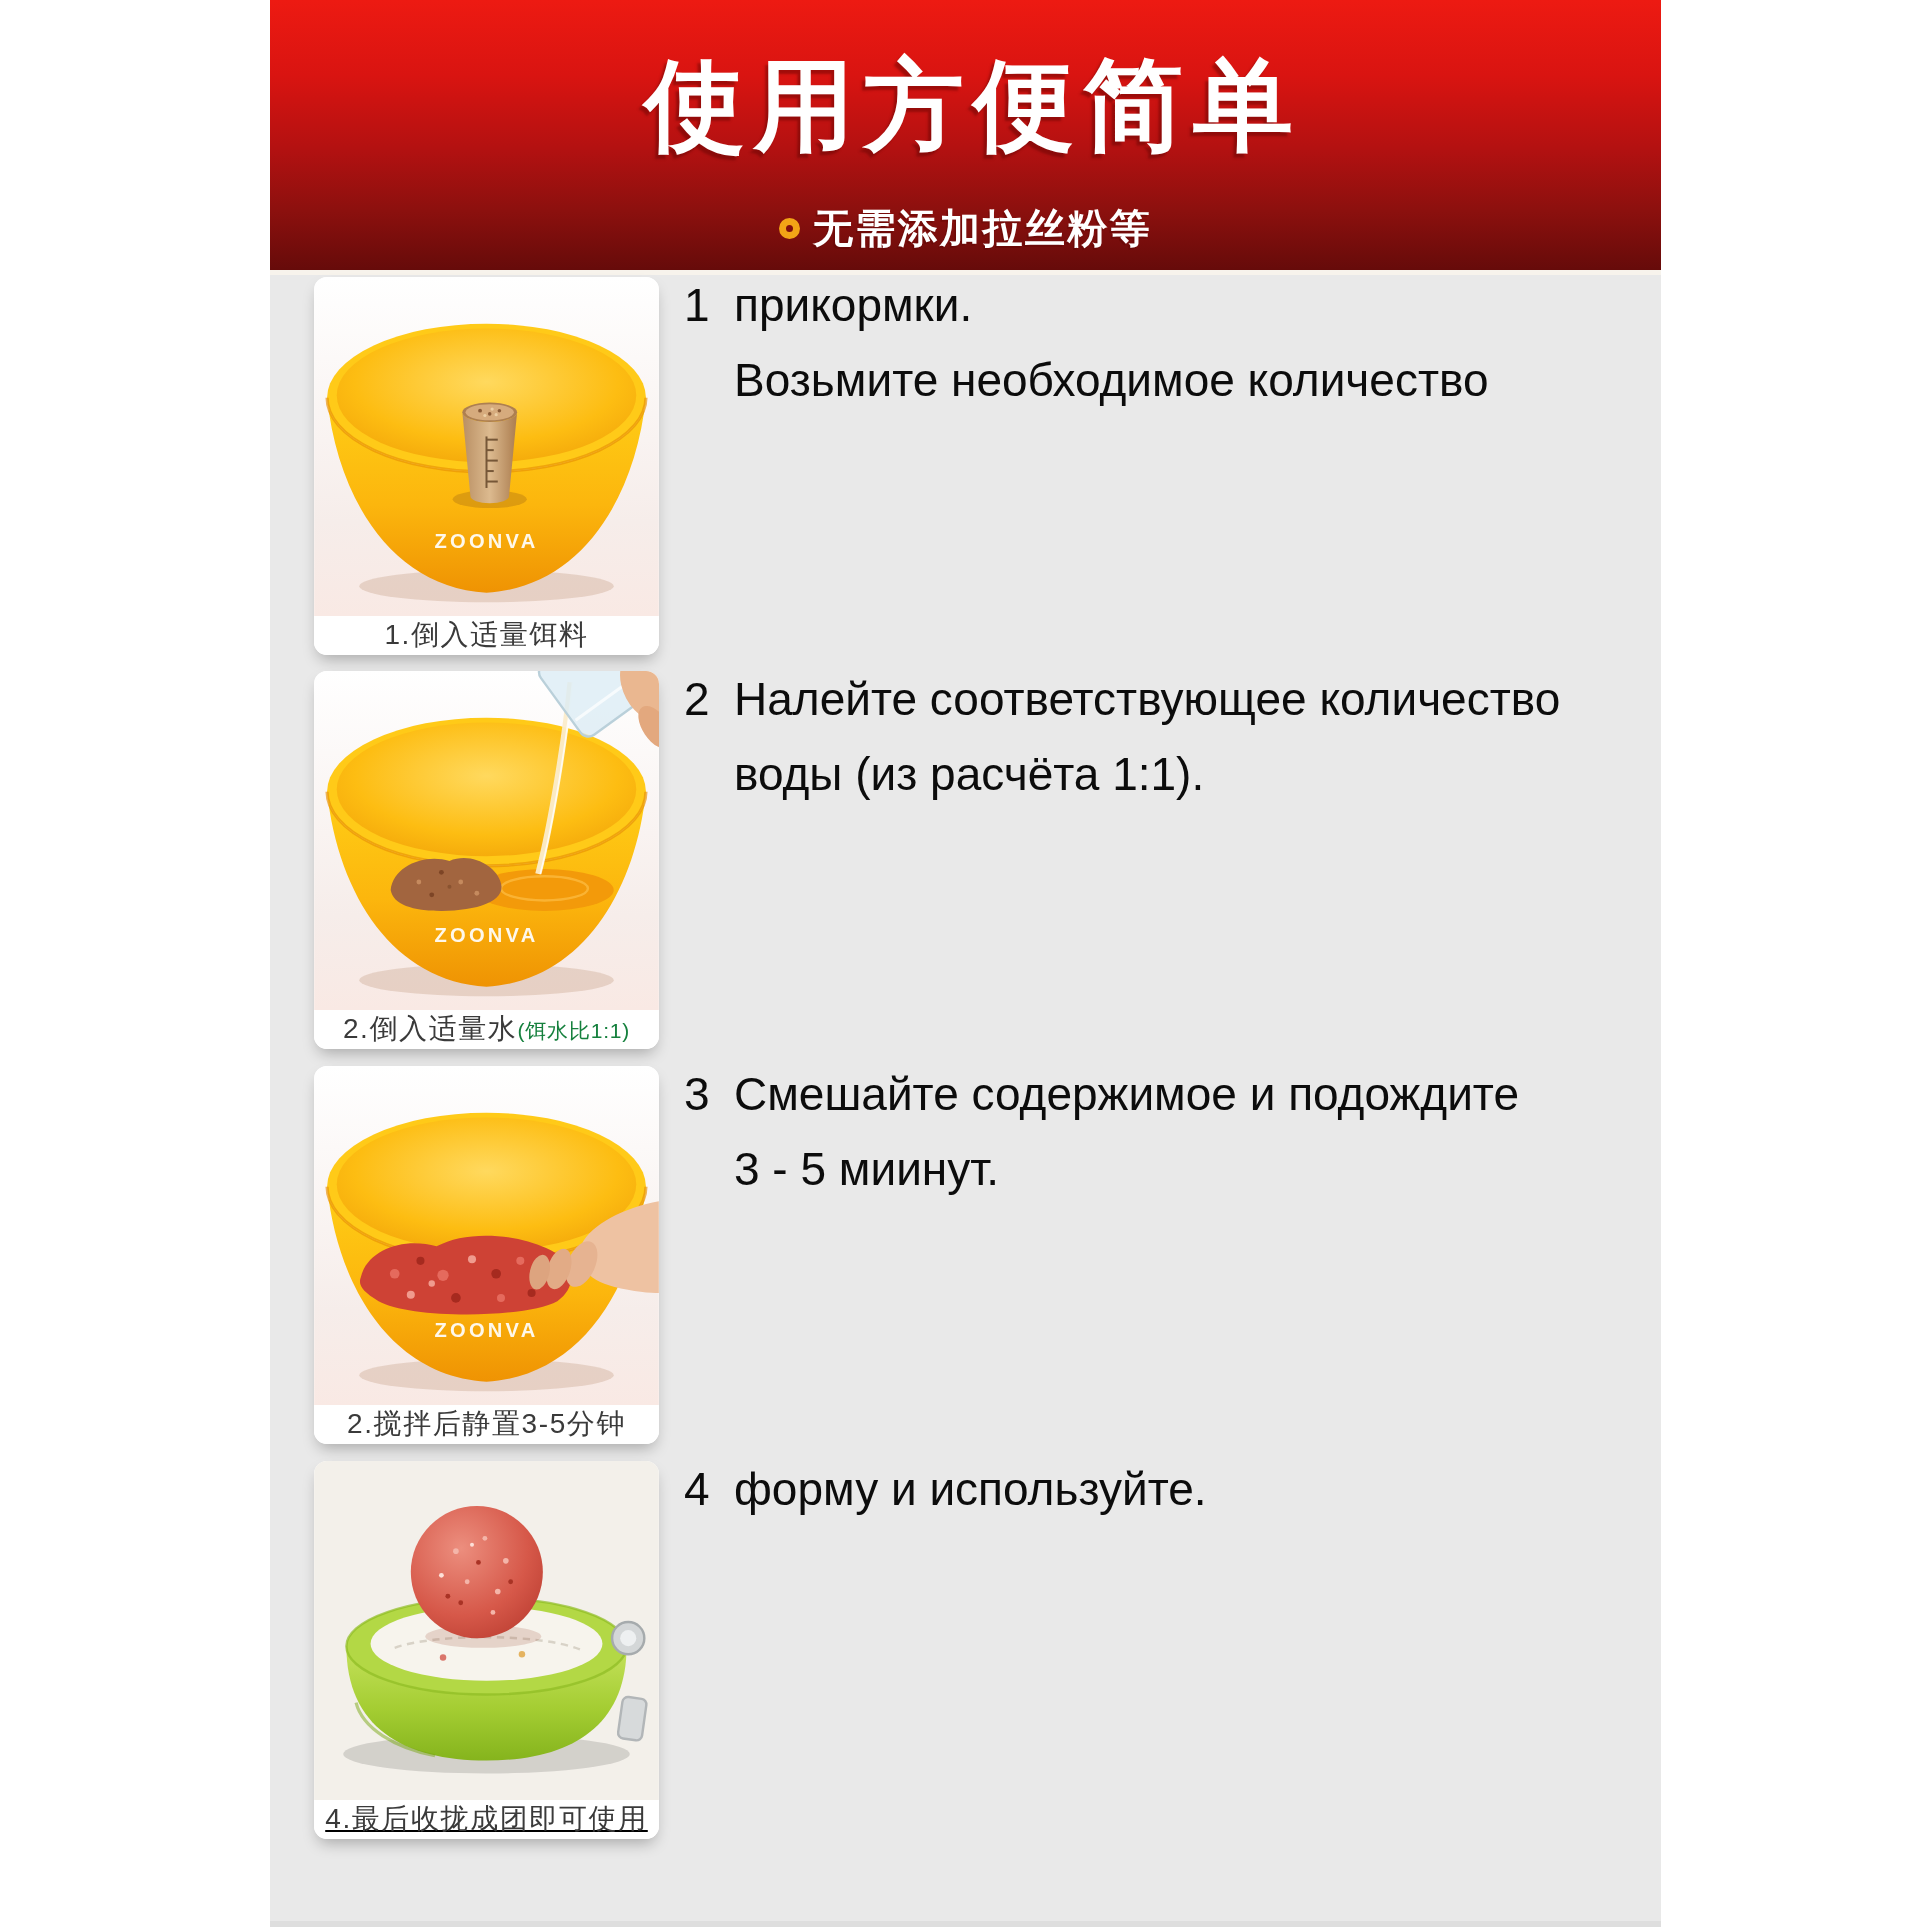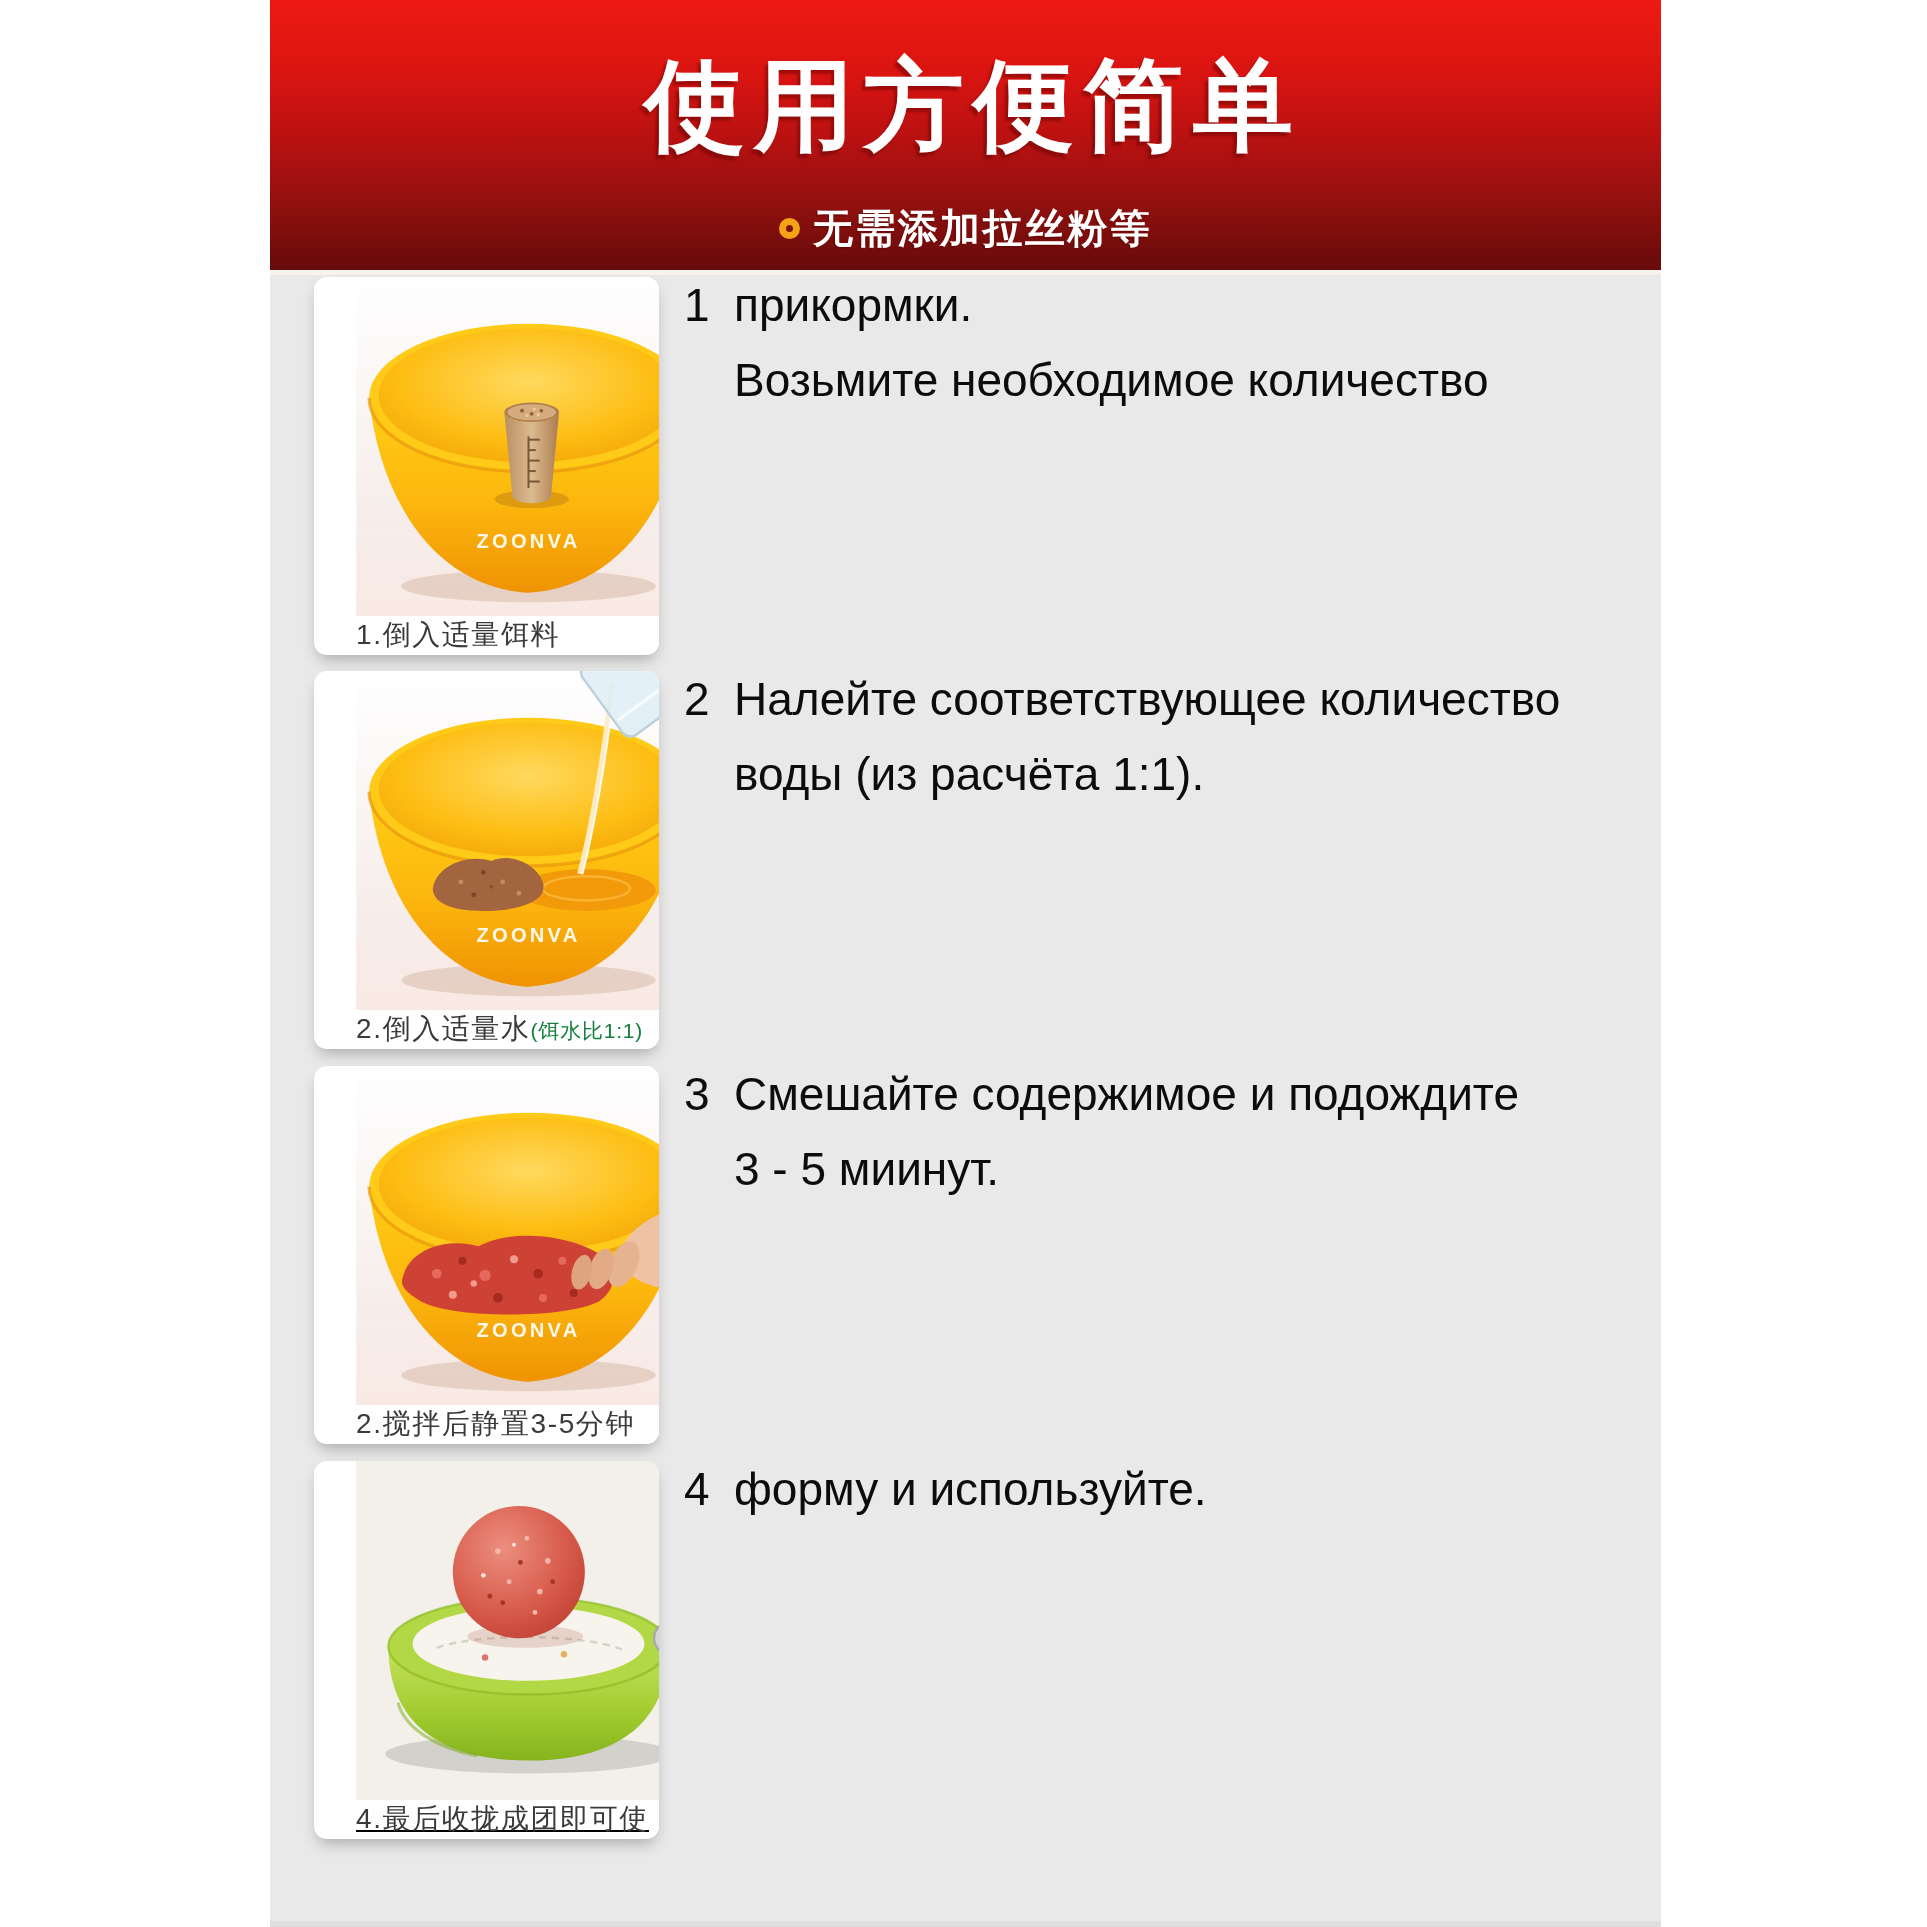--- a/index.html
+++ b/index.html
@@ -21,24 +21,24 @@
   .bullet { display:flex; align-items:center; gap:13px; }
   .ring { width:21px; height:21px; border:7.3px solid #f2a416; border-radius:50%; background:transparent; }
   .bullet-label { font-size:40px; font-weight:700; color:#ffffff; letter-spacing:2.4px;
                   text-shadow:-1.6px 1.6px 0 rgba(90,5,2,.4); }
 
   .banner-sep { position:absolute; left:0; top:270px; width:100%; height:4.8px; background:#f7f3ec; }
   .bottom-strip { position:absolute; left:0; bottom:0; width:100%; height:5.6px; background:#dedede; }
 
   
   .card { position:absolute; left:44px; width:345px; height:378px; background:#ffffff;
-          border-radius:13px; overflow:hidden; box-shadow:0 8px 14.5px -4.8px rgba(0,0,0,.28);padding-left:42px; }
+          border-radius:13px; overflow:hidden; box-shadow:0 8px 14.5px -4.8px rgba(0,0,0,.28); }
   .card-1 { top:277px; } .card-2 { top:671px; } .card-3 { top:1066px; } .card-4 { top:1461px;text-decoration:underline; }
   .photo-svg { display:block; width:345px; height:339px; }
-  .caption { height:39px; background:#ffffff; display:flex; justify-content:flex-start; align-items:baseline;
+  .caption { height:39px; background:#ffffff; display:flex; justify-content:center; align-items:baseline;
              font-size:28px; color:#3a3a3a; letter-spacing:1.6px; line-height:37px; }
   .cap-suffix { font-size:21px; color:#15803d; letter-spacing:0.8px; }
 
   
   .step-text { position:absolute; left:414px; width:947px; display:grid; grid-template-columns:50px 1fr;
                font-size:46px; line-height:75px; color:#0c0c0c; }
   .step-text-1 { top:268px; } .step-text-2 { top:662px; } .step-text-3 { top:1057px; } .step-text-4 { top:1452px; }
   .line { display:block; }
 </style>
 </head>

